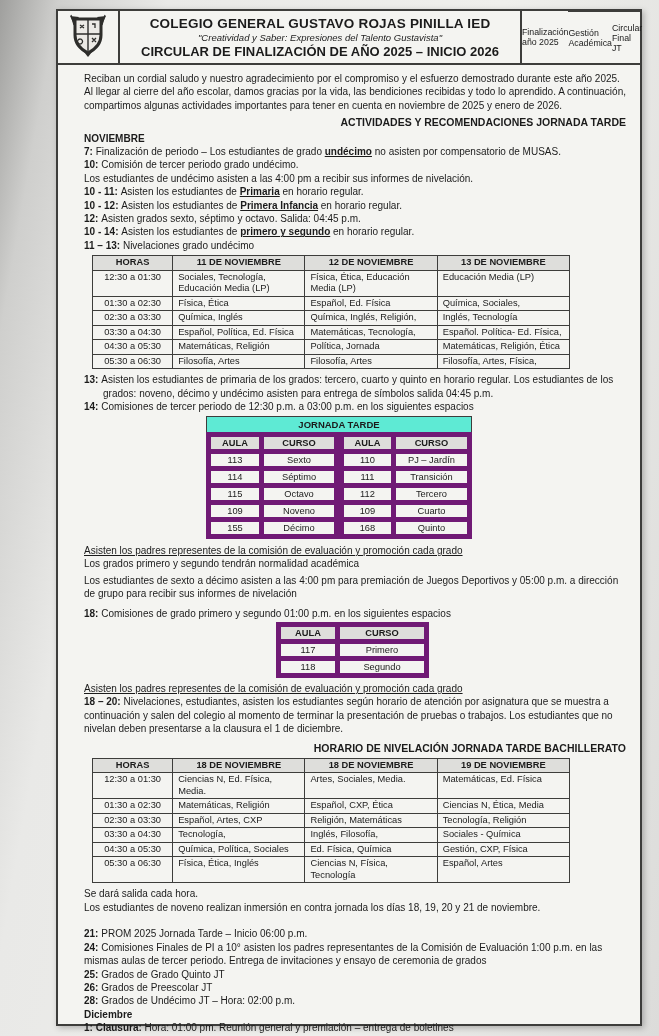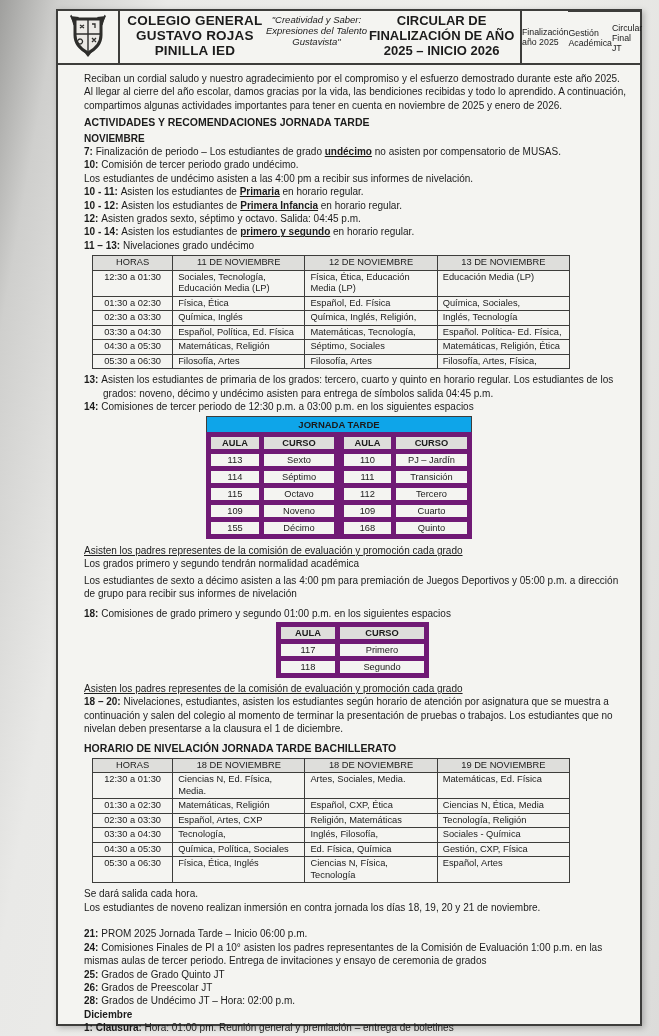--- a/index.html
+++ b/index.html
@@ -3,48 +3,48 @@
 <meta charset="utf-8">
 <style>
   html,body{margin:0;padding:0;width:659px;height:1036px;overflow:hidden;
     font-family:"Liberation Sans", sans-serif;color:#1b1b1b;
     background:linear-gradient(100deg,#9f9f9d 0%,#cfcfcd 7%,#e9e9e7 20%,#efefec 60%,#dcdcda 100%);}
   .frame{position:absolute;left:56px;top:9px;width:586px;height:1017px;
     border:2px solid #3d3d3b;background:#f4f4f1;box-sizing:border-box;box-shadow:2px 2px 6px rgba(0,0,0,.25);}
   
   .hdr{display:flex;border-bottom:2px solid #3d3d3b;height:52px;}
   .hcell-logo{width:60px;border-right:2px solid #3d3d3b;display:flex;align-items:center;justify-content:center;}
-  .hcell-title{flex:1;text-align:center;padding:2px 4px;display:flex;flex-direction:row;justify-content:center;}
+  .hcell-title{flex:1;text-align:center;padding:2px 4px;display:flex;flex-direction:column;justify-content:center;}
   .school-name{font-size:13.5px;font-weight:bold;letter-spacing:.2px;}
   .motto{font-size:9.5px;font-style:italic;margin:1px 0;}
   .doc-title{font-size:13px;font-weight:bold;}
   .hcell-side{width:118px;border-left:2px solid #3d3d3b;display:flex;flex-direction:row;}
   .side-box{flex:1;display:flex;align-items:center;justify-content:center;font-size:8.8px;}
   .side-box + .side-box{border-top:1.5px solid #3d3d3b;}
   .date-row{font-size:10px;padding:3px 8px 3px 26px;border-bottom:1px solid #9a9a98;}
   
   .content{padding:5px 14px 0 26px;font-size:10px;line-height:13.4px;}
   .intro{margin:2px 0 4px 0;}
-  .center-head{text-align:left;font-weight:bold;font-size:10.5px;margin:3px 0 2px 0;}
+  .center-head{text-align:right;font-weight:bold;font-size:10.5px;margin:3px 0 2px 0;}
   .bold{font-weight:bold;}
   .li b{font-weight:bold;}
   .li .u, .uline{text-decoration:underline;}
   .li .u{font-weight:bold;}
   .hang{padding-left:19px;text-indent:-19px;}
   .spacer{height:13px;}
   
   table.sched{border-collapse:collapse;table-layout:fixed;width:478px;margin:3px 0 4px 8px;font-size:9.3px;line-height:11.5px;}
   table.sched th, table.sched td{border:1px solid #3d3d3b;padding:1px 5px;vertical-align:top;text-align:left;}
-  table.sched th{background:#dededb;text-align:center;font-weight:normal;}
+  table.sched th{background:#dededb;text-align:center;font-weight:bold;}
   table.sched td:first-child{text-align:center;}
   col.c-horas{width:80px;}
   col.c-day{width:132px;}
   
   .jt{width:266px;margin:2px 0 5px 122px;}
-  .jt-title{border:1.5px solid #3d3d3b;background:#0ea5e9;font-weight:bold;text-align:center;font-size:9.5px;padding:1px 0;box-sizing:border-box;}
+  .jt-title{border:1.5px solid #3d3d3b;background:#5eead4;font-weight:bold;text-align:center;font-size:9.5px;padding:1px 0;box-sizing:border-box;}
   .jt-row{display:flex;justify-content:space-between;margin-top:-1px;}
   table.mini{border-collapse:collapse;font-size:9.3px;line-height:12px;}
   table.mini th, table.mini td{border:5px solid #701a75;padding:0 6px;text-align:center;}
   table.mini th{background:#dededb;font-weight:bold;}
   table.mini .c-aula{width:42px;}
   table.mini .c-curso{width:72px;}
   .aulas-wrap{margin:2px 0 4px 192px;}
 </style>
 </head>
 <body>
@@ -129,21 +129,21 @@
           </tr>
           <tr>
             <td>03:30 a 04:30</td>
             <td>Español, Política, Ed. Física</td>
             <td>Matemáticas, Tecnología,</td>
             <td>Español. Política- Ed. Física,</td>
           </tr>
           <tr>
             <td>04:30 a 05:30</td>
             <td>Matemáticas, Religión</td>
-            <td>Séptimo, Sociales</td>
+            <td>Política, Jornada</td>
             <td>Matemáticas, Religión, Ética</td>
           </tr>
           <tr>
             <td>05:30 a 06:30</td>
             <td>Filosofía, Artes</td>
             <td>Filosofía, Artes</td>
             <td>Filosofía, Artes, Física,</td>
           </tr>
         </tbody>
     </table>

